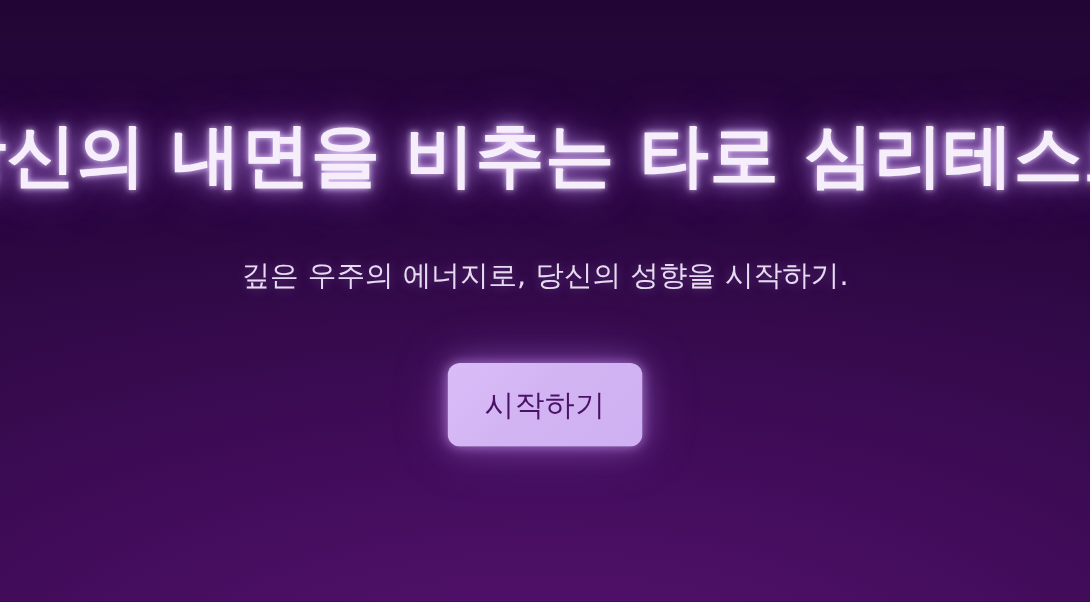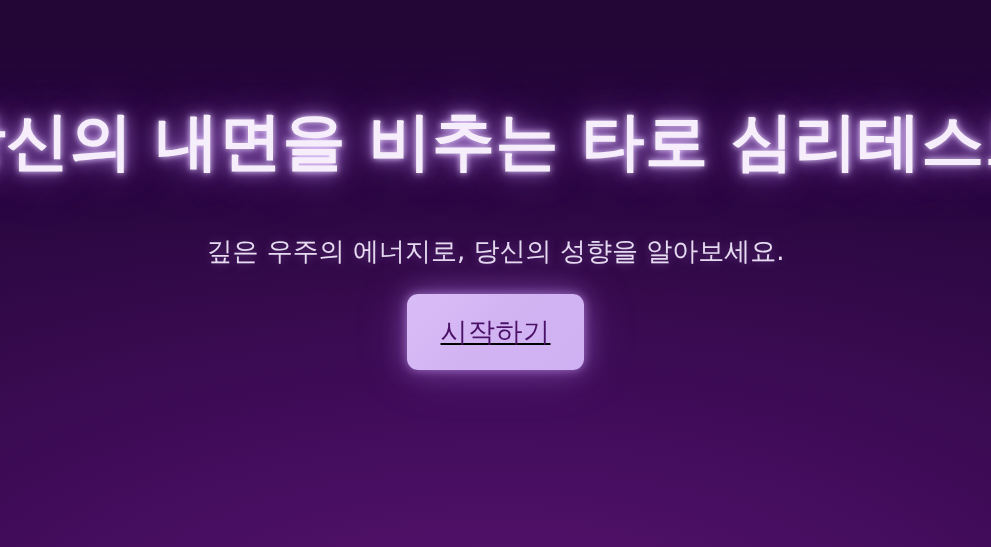--- a/index.html
+++ b/index.html
@@ -74,22 +74,21 @@
     margin-top: 57px;
     font-size: 26px;
     font-weight: 400;
     line-height: 1.3;
     color: #e6dbf1;
     white-space: nowrap;
     text-shadow: 0 0 10px rgba(190,150,235,0.35);
   }
 
   .cta-wrap {
-    margin-top: 26px;
-    text-decoration: underline;
+    margin-top: 62px;
   }
 
   .cta-button {
     display: flex;
     align-items: center;
     justify-content: center;
     width: 177px;
     height: 76px;
     border: none;
     border-radius: 11px;
@@ -108,20 +107,20 @@
 </style>
 </head>
 <body>
 
 <div id="hero-screen">
 
   <div id="hero-content">
 
     <h1 class="hero-title">당신의 내면을 비추는 타로 심리테스트</h1>
 
-    <p class="hero-subtitle">깊은 우주의 에너지로, 당신의 성향을 알아보세요.</p>
+    <p class="hero-subtitle">깊은 우주의 에너지로, 당신의 성향을 시작하기.</p>
 
     <div class="cta-wrap">
       <button class="cta-button" type="button">시작하기</button>
     </div>
 
   </div>
 </div>
 
 </body></html>

